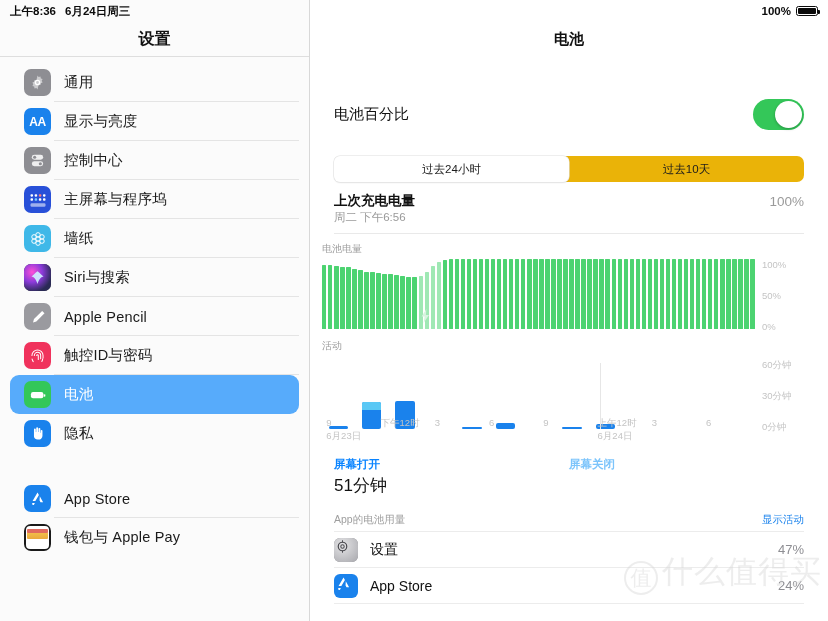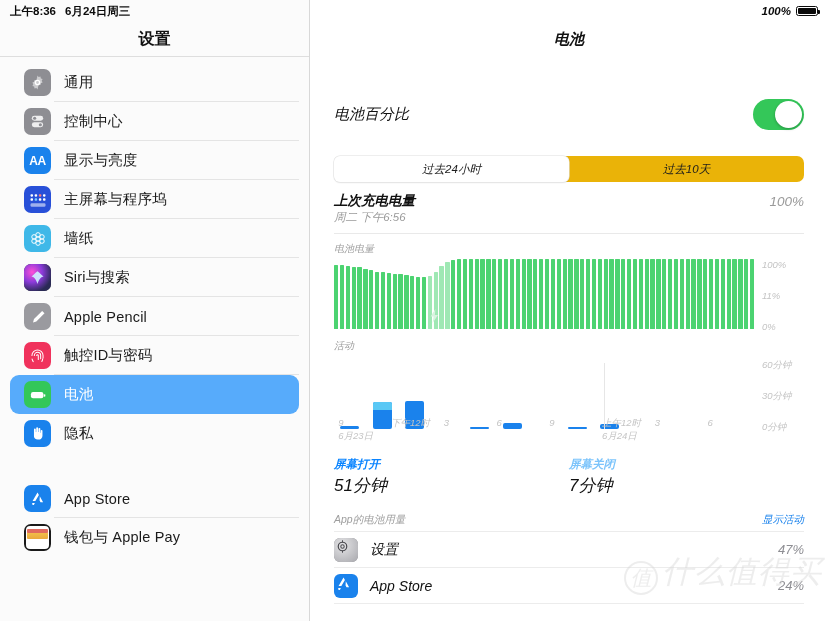--- a/index.html
+++ b/index.html
@@ -46,21 +46,21 @@
   .nav-item.selected .nav-label { color: #fff; }
   .nav-label { font-size: 14.5px; color: #1a1a1a; letter-spacing: .2px; }
   .ico {
     width: 27px; height: 27px; border-radius: 7px; flex: 0 0 27px;
     display: flex; align-items: center; justify-content: center;
     color: #fff; font-size: 13px; font-weight: 700; overflow: hidden;
     position: relative;
   }
 
   
-  #detail { flex: 1; height: 621px; background: #fff; position: relative; font-style: italic; }
+  #detail { flex: 1; height: 621px; background: #fff; position: relative; }
   .detail-status {
     height: 22px; display: flex; align-items: center; justify-content: flex-end;
     padding-right: 10px; gap: 5px; font-size: 11.5px; font-weight: 600; color: #0b0b0b;
   }
   .bat-glyph {
     width: 22px; height: 10px; border: 1px solid #0b0b0b; border-radius: 2.5px;
     position: relative; display: inline-block;
   }
   .bat-glyph::after {
     content: ""; position: absolute; right: -3px; top: 3px; width: 2px; height: 4px;
@@ -98,21 +98,21 @@
 
   .lastcharge {
     margin: 4px 24px 0 24px; padding: 6px 0 8px 0;
     display: flex; align-items: flex-start; justify-content: space-between;
     border-bottom: 1px solid #e9e9e9;
   }
   .lc-title { font-size: 13.5px; font-weight: 700; color: #111; line-height: 17px; }
   .lc-sub { font-size: 11.5px; color: #9a9a9a; margin-top: 1px; }
   .lc-pct { font-size: 13.5px; color: #9a9a9a; padding-top: 2px; }
 
-  .chart-block { margin: 8px 24px 0 24px; position: relative; }
+  .chart-block { margin: 8px 24px 0 12px; position: relative; }
   .chart-caption { font-size: 10px; color: #9e9e9e; margin-bottom: 3px; }
   .chart-area { position: relative; height: 70px; }
   .plot { position: absolute; left: 0; top: 0; bottom: 0; right: 48px; }
   .yaxis {
     position: absolute; right: 0; top: 0; bottom: 0; width: 46px;
     font-size: 9.5px; color: #c4c4c4;
   }
   .yaxis span { position: absolute; left: 4px; }
 
   .bars { position: absolute; left: 0; right: 0; bottom: 0; top: 0; display: flex; align-items: flex-end; gap: 0; }
@@ -180,36 +180,36 @@
             <span class="ico" style="background: rgb(142, 142, 147);">
               <svg width="17" height="17" viewBox="0 0 24 24">
                 <path fill="#fff" d="M12 8a4 4 0 100 8 4 4 0 000-8zm0 6a2 2 0 110-4 2 2 0 010 4z"></path>
                 <path fill="#fff" d="M12 2l1.6 2.2 2.6-.6.5 2.6 2.5 1-1.2 2.4 1.2 2.4-2.5 1-.5 2.6-2.6-.6L12 22l-1.6-2.2-2.6.6-.5-2.6-2.5-1 1.2-2.4L4.8 12l2.5-1 .5-2.6 2.6.6z" opacity=".55"></path>
               </svg>
             </span>
             <span class="nav-label">通用</span>
             <span class="divider"></span>
           </div>
           <div class="nav-item">
+            <span class="ico" style="background: rgb(26, 130, 236);">
+              <span style="font-size:12px;font-weight:800;letter-spacing:-.5px;">AA</span>
+            </span>
+            <span class="nav-label">显示与亮度</span>
+            <span class="divider"></span>
+          </div>
+          <div class="nav-item">
             <span class="ico" style="background: rgb(142, 142, 147);">
               <svg width="17" height="17" viewBox="0 0 24 24">
                 <rect x="4" y="4" width="16" height="7" rx="3.5" fill="#fff" opacity=".85"></rect>
                 <circle cx="8" cy="7.5" r="2.2" fill="#8e8e93"></circle>
                 <rect x="4" y="13" width="16" height="7" rx="3.5" fill="#fff" opacity=".85"></rect>
                 <circle cx="16" cy="16.5" r="2.2" fill="#8e8e93"></circle>
               </svg>
             </span>
             <span class="nav-label">控制中心</span>
-            <span class="divider"></span>
-          </div>
-          <div class="nav-item">
-            <span class="ico" style="background: rgb(26, 130, 236);">
-              <span style="font-size:12px;font-weight:800;letter-spacing:-.5px;">AA</span>
-            </span>
-            <span class="nav-label">显示与亮度</span>
             <span class="divider"></span>
           </div>
           <div class="nav-item">
             <span class="ico" style="background: rgb(40, 80, 216);">
               <svg width="20" height="18" viewBox="0 0 24 20">
                 <g fill="#fff">
                   <rect x="3" y="3" width="3" height="3" rx="1"></rect>
                   <rect x="8" y="3" width="3" height="3" rx="1"></rect>
                   <rect x="13" y="3" width="3" height="3" rx="1" fill="#ff7b7b"></rect>
                   <rect x="18" y="3" width="3" height="3" rx="1"></rect>
@@ -425,21 +425,21 @@
               <div class="bar" style="height: 100%;"></div>
               <div class="bar" style="height: 100%;"></div>
               <div class="bar" style="height: 100%;"></div>
             </div>
           <svg id="bolt" width="9" height="14" viewBox="0 0 9 14" style="position: absolute; left: 22.7778%; bottom: 6px;">
             <path d="M5.4 0 L0.6 7.6 L3.6 7.6 L2.6 14 L8 6.1 L4.9 6.1 Z" fill="#d8f3e0"></path>
           </svg>
         </div>
         <div class="yaxis" id="battery-yaxis">
             <span style="top: 0px;">100%</span>
-            <span style="top: 31px;">11%</span>
+            <span style="top: 31px;">50%</span>
             <span style="top: 62px;">0%</span>
           </div>
       </div>
     </div>
 
     <div class="chart-block" style="margin-top:10px;">
       <div class="chart-caption">活动</div>
       <div class="act-area">
         <div class="act-plot">
           <div class="act-bars" id="activity-bars">
@@ -475,21 +475,20 @@
       </div>
     </div>
 
     <div class="summary">
       <div class="sum-col">
         <div class="sum-label">屏幕打开</div>
         <div class="sum-value">51分钟</div>
       </div>
       <div class="sum-col">
         <div class="sum-label dim">屏幕关闭</div>
-        <div class="sum-value">7分钟</div>
       </div>
     </div>
 
     <div class="apps-head">
       <span class="apps-head-title">App的电池用量</span>
       <span class="apps-head-link">显示活动</span>
     </div>
     <div id="app-rows">
         <div class="app-row">
           <span class="app-icon" style="background: rgb(142, 142, 147);"><div style="position:absolute;inset:0;background:radial-gradient(circle at 35% 30%,#e4e4e6,#a8a8ad);"></div><svg style="position:relative" width="17" height="17" viewBox="0 0 24 24">

